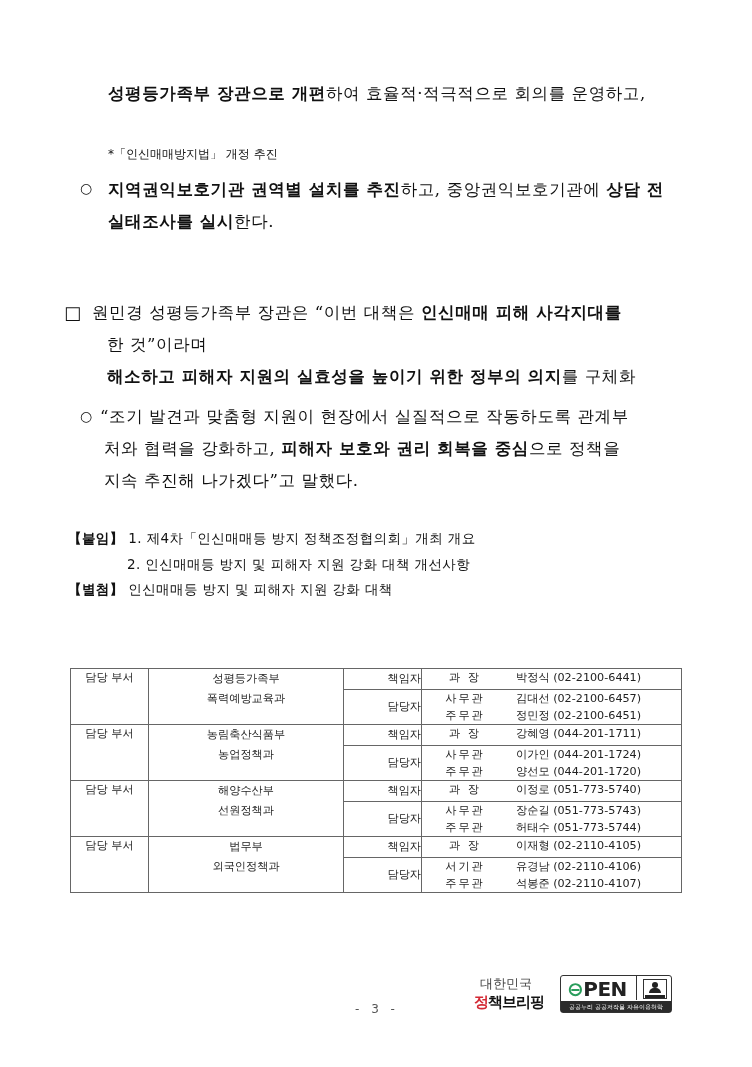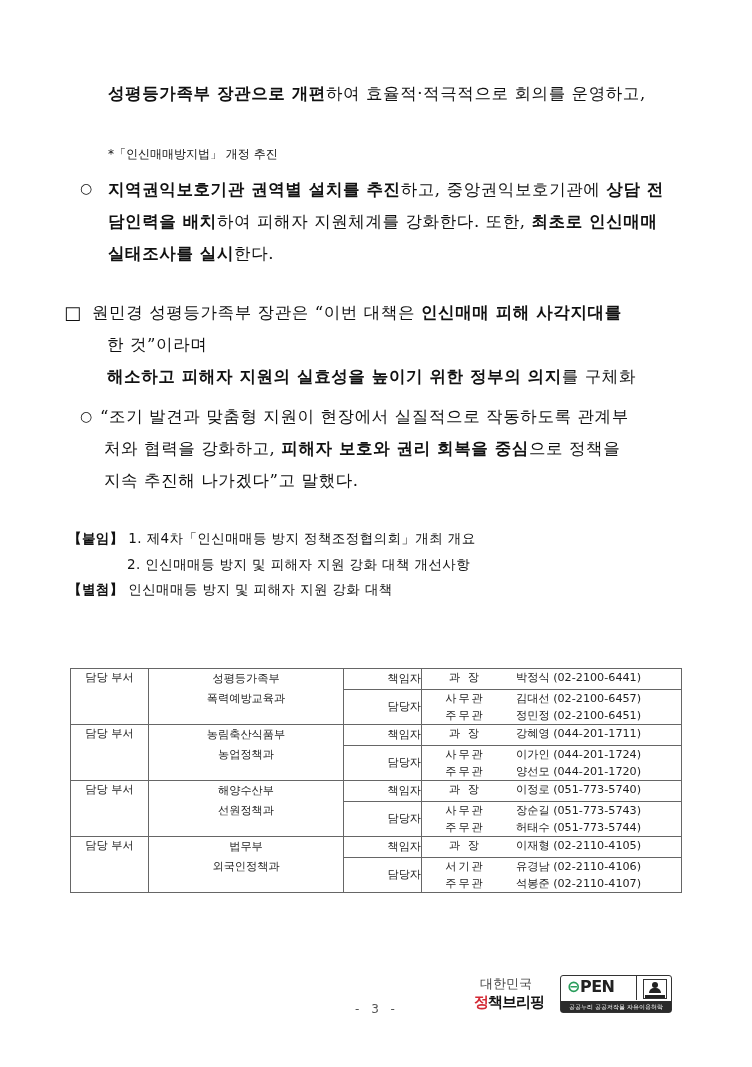--- a/index.html
+++ b/index.html
@@ -24,41 +24,40 @@
   .ptitle { width: 86px; text-align: center; letter-spacing: 2px; }
   .pname { padding-left: 8px; white-space: nowrap; }
   .dept-name div { line-height: 20px; }
 
   .pagenum { position: absolute; left: 355px; top: 1002px; font-family: "DejaVu Sans", sans-serif; font-size: 12px; color: #555; letter-spacing: 4px; }
   .logo-brief { position: absolute; left: 474px; top: 975px; width: 78px; height: 42px; }
   .logo-brief .small { font-family: "DejaVu Sans", sans-serif; font-size: 13px; color: #444; margin-left: 6px; }
   .logo-brief .big { font-family: "DejaVu Sans", sans-serif; font-weight: bold; font-size: 15px; color: #111; letter-spacing: -1px; }
   .logo-brief .big .red { color: #d42a35; }
   .open-badge { position: absolute; left: 560px; top: 975px; width: 112px; height: 38px; border: 1.5px solid #333; border-radius: 3px; box-sizing: border-box; background: #fff; }
-  .open-badge .open-text { position: absolute; left: 6px; top: 1px; font-family: "DejaVu Sans", sans-serif; font-weight: bold; font-size: 16px; color: #222; letter-spacing: -0.5px; }
+  .open-badge .open-text { position: absolute; left: 6px; top: 1px; font-family: "DejaVu Sans", sans-serif; font-weight: bold; font-size: 20px; color: #222; letter-spacing: -0.5px; }
   .open-badge .open-text .o { color: #2a9d5c; }
   .open-badge .divider { position: absolute; left: 75px; top: 0; width: 1px; height: 24px; background: #333; }
   .open-badge .icon-box { position: absolute; left: 82px; top: 3px; width: 22px; height: 18px; border: 1px solid #333; }
   .open-badge .icon-box .head { position: absolute; left: 8px; top: 2px; width: 6px; height: 6px; border-radius: 50%; background: #222; }
   .open-badge .icon-box .body { position: absolute; left: 5px; top: 8px; width: 12px; height: 5px; border-radius: 5px 5px 0 0; background: #222; }
   .open-badge .icon-box .cap { position: absolute; left: 1px; bottom: 0; width: 20px; height: 3px; background: #222; }
   .open-badge .bottom-bar { position: absolute; left: 0; bottom: 0; width: 100%; height: 11px; background: #2b2b2b; color: #fff; font-family: "DejaVu Sans", sans-serif; font-size: 6px; line-height: 11px; text-align: center; white-space: nowrap; overflow: hidden; }
 </style>
 </head>
 <body>
 
 <div class="para serif" style="left:108px; top:78px;">
   <span class="line"><b>성평등가족부 장관으로 개편</b><span>하여 효율적·적극적으로 회의를 운영하고,</span></span>
 </div>
 <div class="note sans" style="left:108px; top:146px;">*「인신매매방지법」 개정 추진</div>
 
 <div class="marker" style="left:80px; top:180px; font-size:14px;">○</div>
 <div class="para serif" style="left:108px; top:174px;">
   <span class="line"><b>지역권익보호기관 권역별 설치를 추진</b><span>하고, 중앙권익보호기관에 </span><b>상담 전</b></span>
-  <span class="line"><b>담인력을 배치</b><span>하여 피해자 지원체계를 강화한다. 또한, </span><b>최초로 인신매매</b></span>
   <span class="line"><b>실태조사를 실시</b><span>한다.</span></span>
 </div>
 
 <div class="marker" style="left:64px; top:302px; font-size:18px;">□</div>
 <div class="para serif" style="left:92px; top:297px;">
   <span class="line"><span>원민경 성평등가족부 장관은 “이번 대책은 </span><b>인신매매 피해 사각지대를</b></span>
   <span class="line" style="padding-left:15px;"><span>한 것”이라며</span></span>
   <span class="line" style="padding-left:15px;"><b>해소하고 피해자 지원의 실효성을 높이기 위한 정부의 의지</b><span>를 구체화</span></span>
 </div>
 

